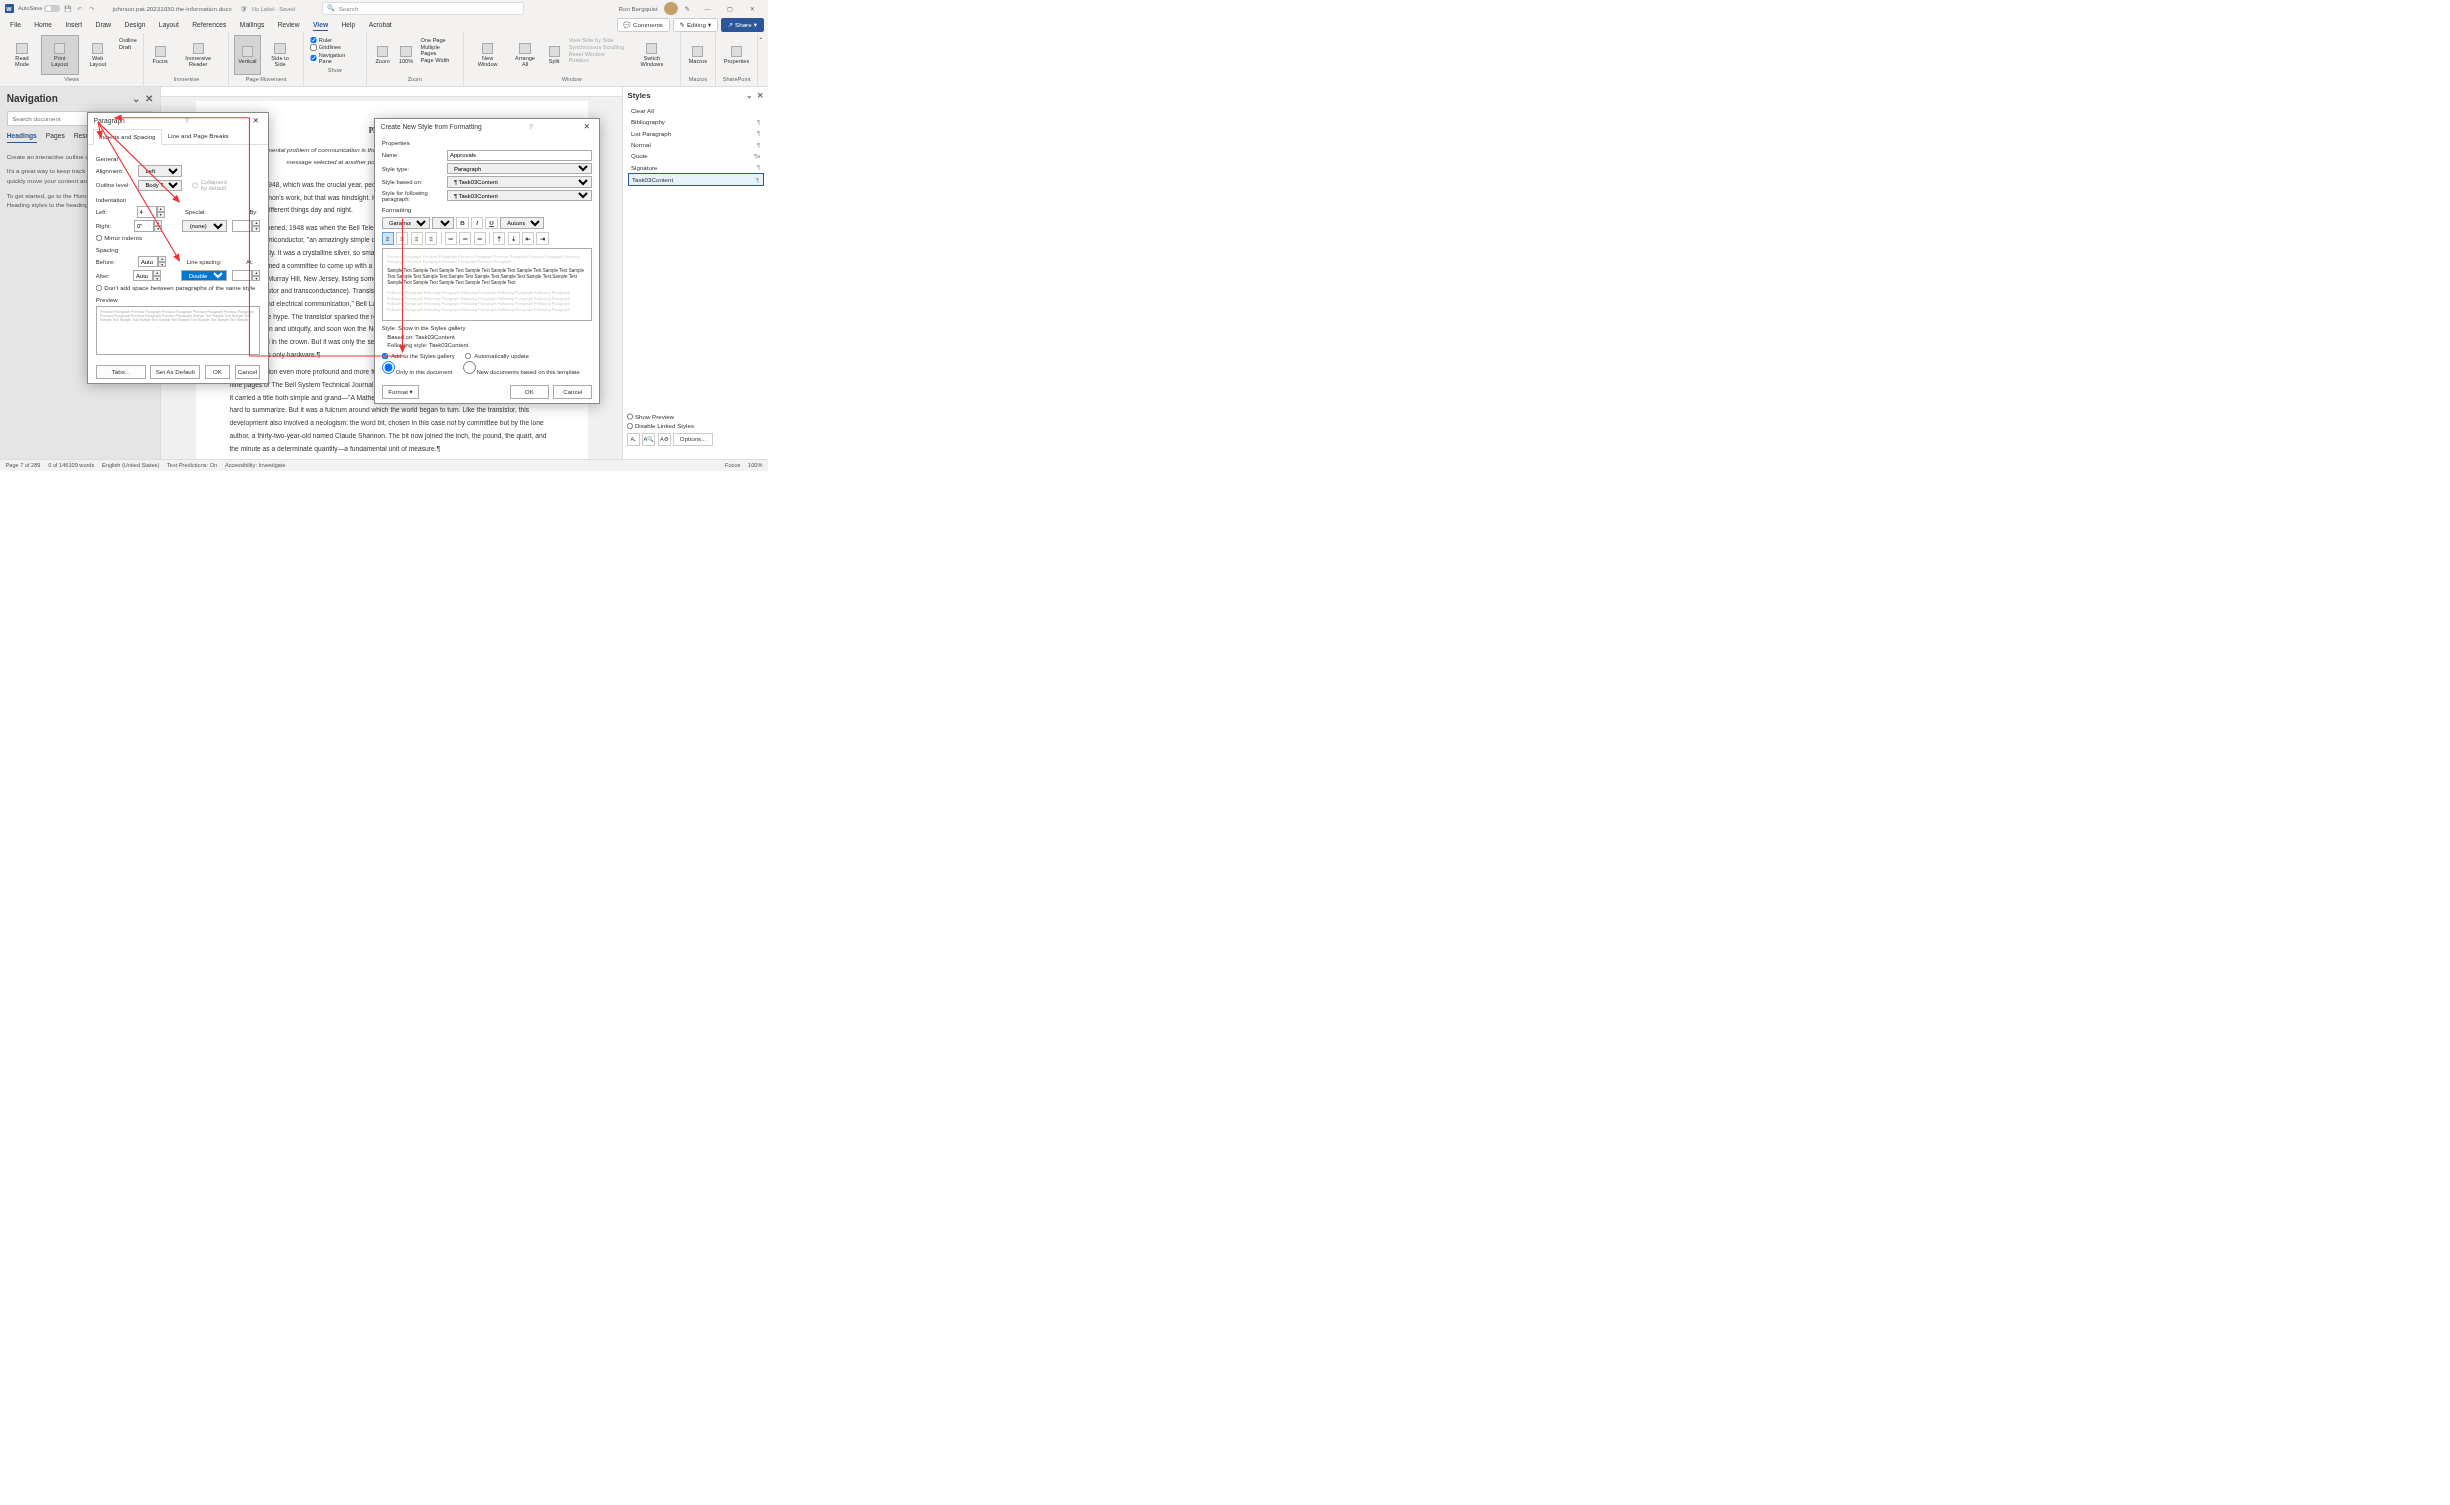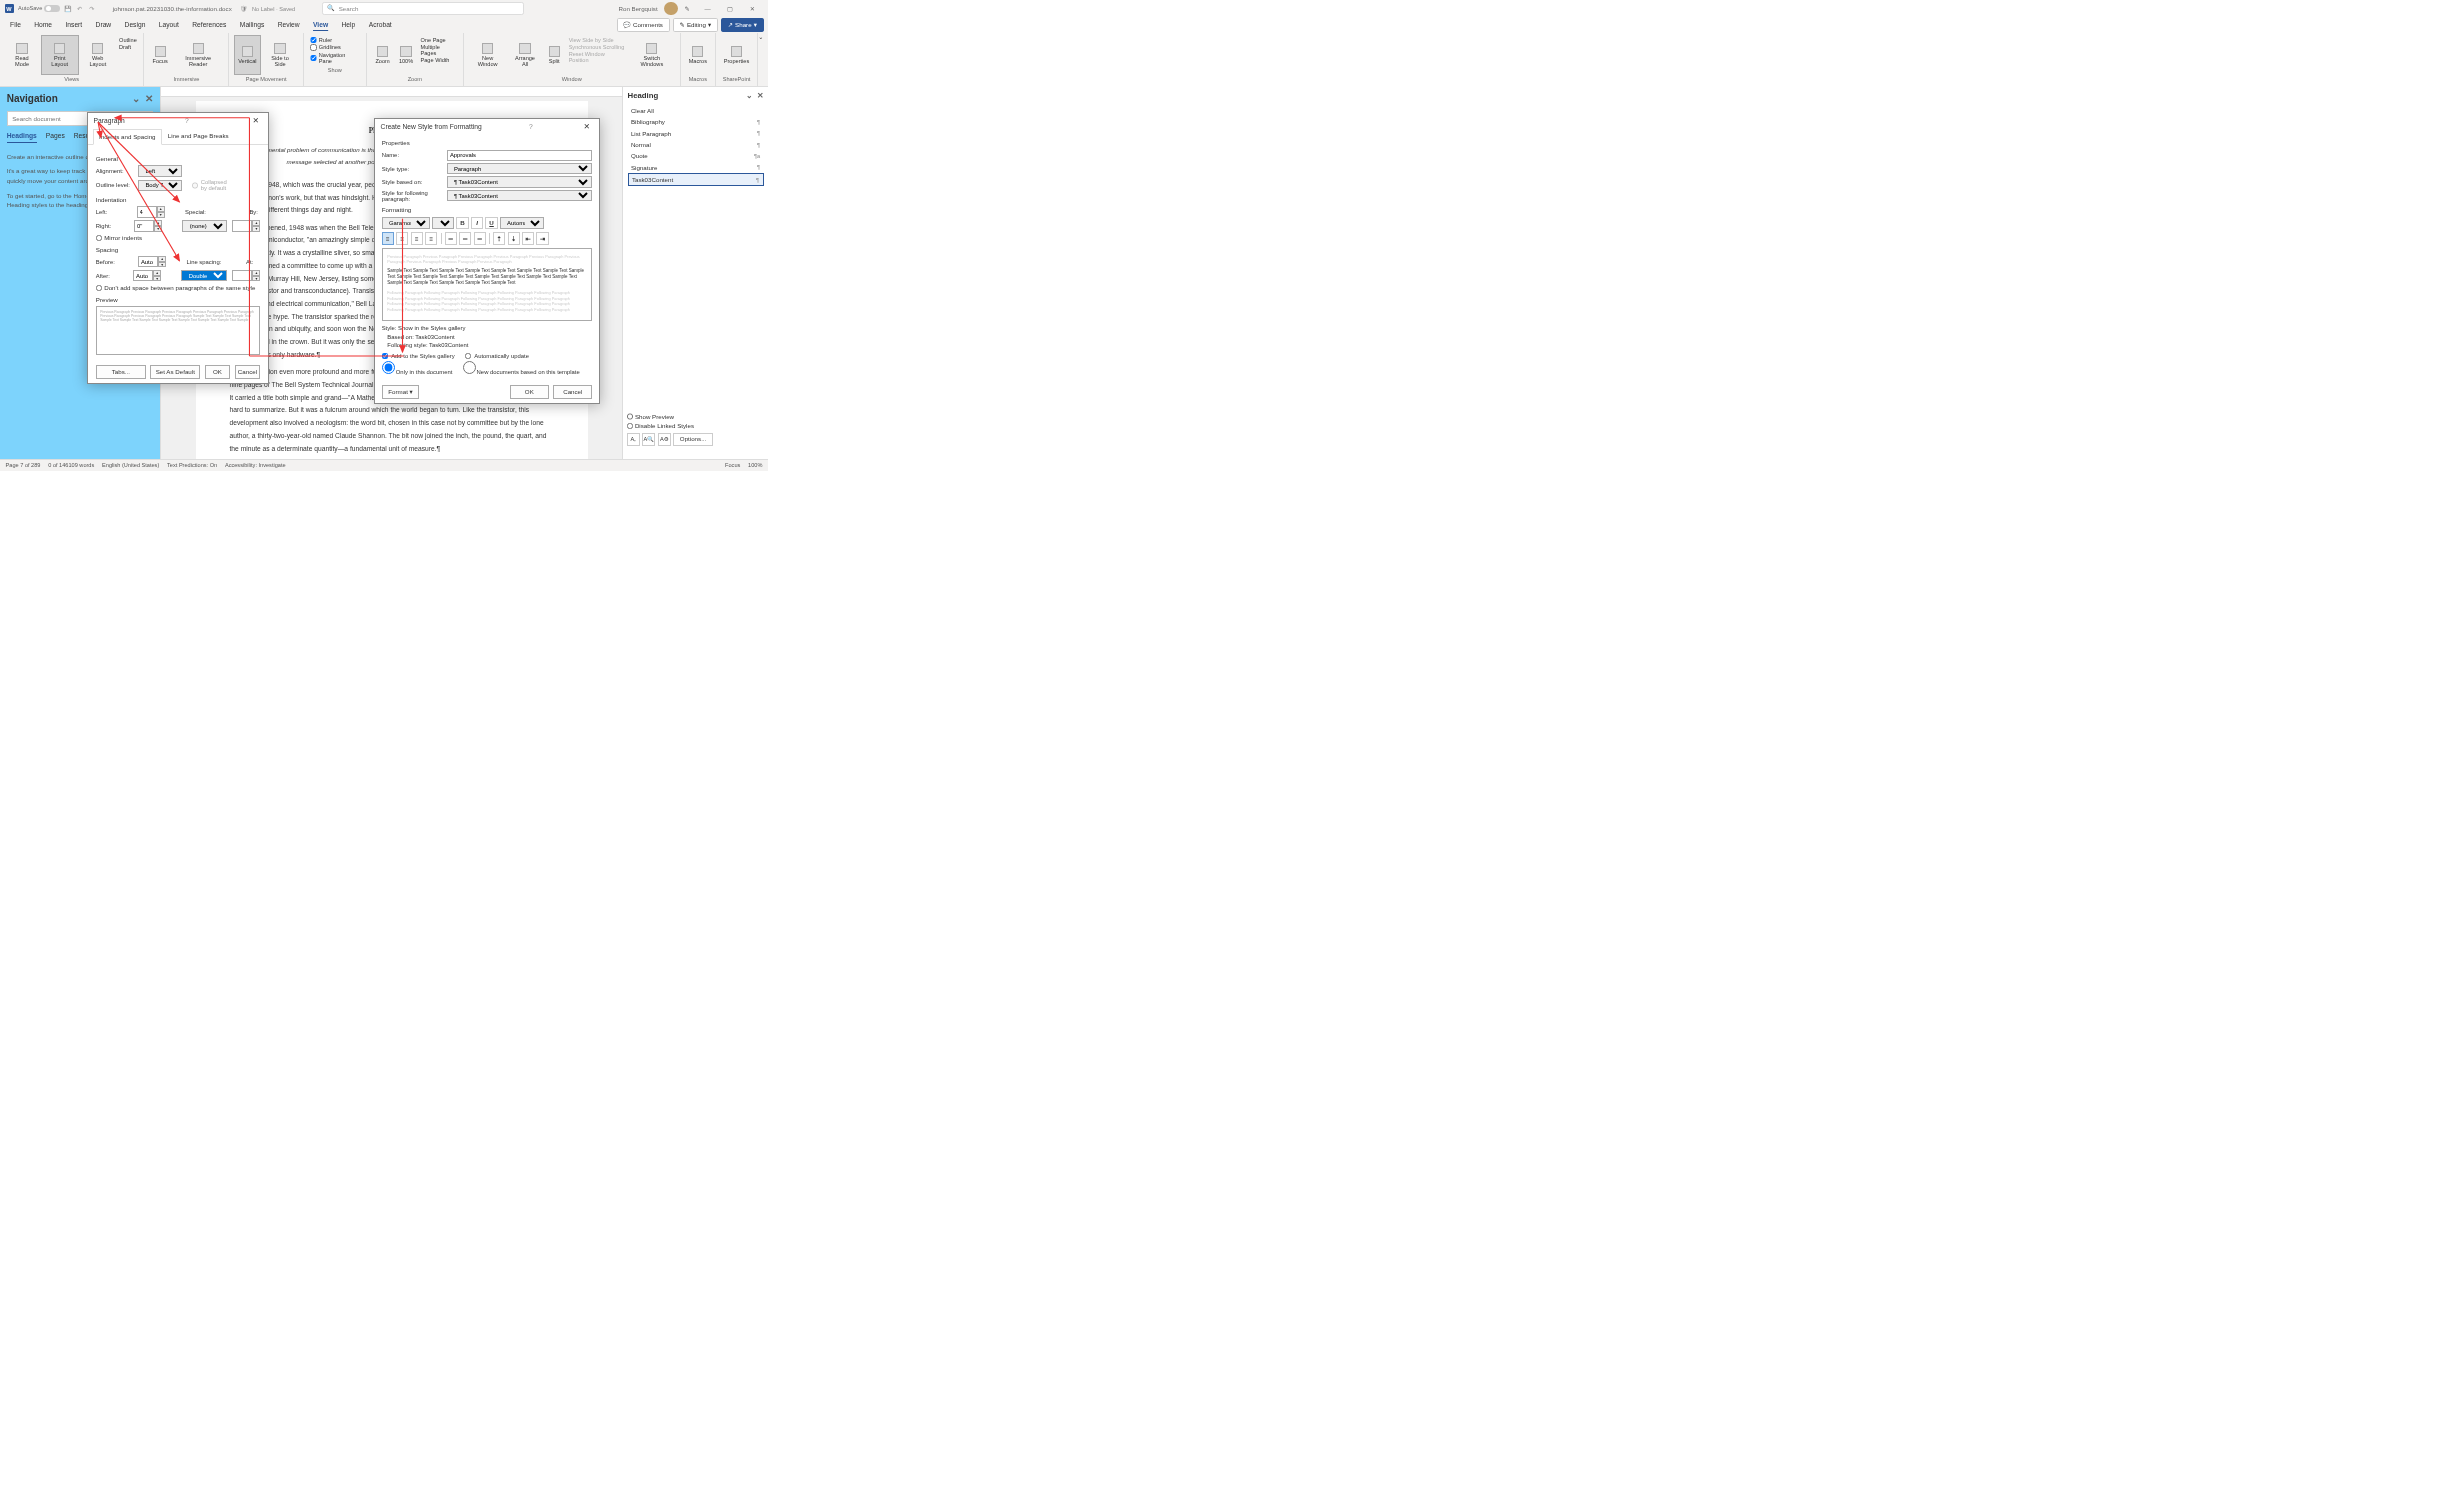--- a/index.html
+++ b/index.html
@@ -26,21 +26,21 @@
 .group{display:flex;flex-direction:column;padding:2.2px 4.5px;border-right:0.6px solid #ddd}
 .group-items{display:flex;gap:1.1px;flex:1}
 .group-label{text-align:center;font-size:5.6px;color:#666;padding:1.1px}
 .rib-item{display:flex;flex-direction:column;align-items:center;justify-content:center;padding:2.2px 3.4px;font-size:5.6px;color:#333;min-width:22.4px;text-align:center;gap:1.1px}
 .rib-item.sel{background:#d4d4d4;border:0.6px solid #aaa}
 .rib-ico{width:11.2px;height:11.2px;background:#ddd;border:0.6px solid #aaa}
 .rib-small{display:flex;flex-direction:column;gap:1.1px;padding:2.2px;font-size:5.6px}
 .chk{display:flex;align-items:center;gap:2.2px}
 .chk input{width:6.2px;height:6.2px}
 .main-area{display:flex;height:calc(100% - 96px);position:relative}
-.nav-pane{width:161px;border-right:0.6px solid #ddd;padding:6.7px;background:#7dd3fc}
+.nav-pane{width:161px;border-right:0.6px solid #ddd;padding:6.7px;background:#e5e5e5}
 .nav-title{font-size:10px;font-weight:600;margin-bottom:6.7px;display:flex;align-items:center}
 .nav-title .ctrls{margin-left:auto;display:flex;gap:4.5px;color:#666}
 .nav-search{width:100%;height:14.6px;border:0.6px solid #ccc;padding:0 4.5px;margin-bottom:6.7px;font-size:6.2px}
 .nav-tabs{display:flex;gap:9px;font-size:6.7px;margin-bottom:9px}
 .nav-tab{padding-bottom:2.2px;cursor:pointer}
 .nav-tab.active{color:#2b579a;border-bottom:1.1px solid #2b579a;font-weight:600}
 .nav-body{font-size:6.2px;color:#555;line-height:1.5}
 .nav-body p{margin-bottom:5.6px}
 .doc-area{flex:1;background:#f0f0f0;position:relative;overflow:hidden}
 .ruler{height:10px;background:#fff;border-bottom:0.6px solid #ddd;font-size:4.5px;color:#888}
@@ -317,21 +317,21 @@
       <p>AFTER 1948, which was the crucial year, people thought they could see the clear purpose that inspired Claude Shannon's work, but that was hindsight. He saw it differently: My mind wanders around, and I conceive of different things day and night.</p>
       <p>As it happened, 1948 was when the Bell Telephone Laboratories announced the invention of a tiny electronic semiconductor, "an amazingly simple device" that could do anything a vacuum tube could do and more efficiently. It was a crystalline sliver, so small that a hundred would fit in the palm of a hand. In May, scientists formed a committee to come up with a name, and the committee passed out paper ballots to senior engineers in Murray Hill, New Jersey, listing some choices: ... semiconductor triode ... iotatron ... transistor (a hybrid of varistor and transconductance). Transistor won out. "It may have far-reaching significance in electronics and electrical communication," Bell Labs declared in a press release, and for once the reality surpassed the hype. The transistor sparked the revolution in electronics, setting the technology on its path of miniaturization and ubiquity, and soon won the Nobel Prize for its three chief inventors. For the laboratory it was the jewel in the crown. But it was only the second most significant development of that year. The transistor was only hardware.¶</p>
       <p>An invention even more profound and more fundamental came in a monograph spread across seventy-nine pages of The Bell System Technical Journal in July and October. No one bothered with a press release. It carried a title both simple and grand—"A Mathematical Theory of Communication"—and the message was hard to summarize. But it was a fulcrum around which the world began to turn. Like the transistor, this development also involved a neologism: the word bit, chosen in this case not by committee but by the lone author, a thirty-two-year-old named Claude Shannon. The bit now joined the inch, the pound, the quart, and the minute as a determinate quantity—a fundamental unit of measure.¶</p>
       <p>But measuring what? "A unit for measuring information," Shannon wrote, as though there were such a thing, measurable and quantifiable, as information. Shannon supposedly belonged to the Bell Labs mathematical research group, but he mostly kept to himself.¶</p>
 
     </div>
   </div>
 
   <div class="styles-pane">
     <div class="styles-title">
-        <span>Heading</span>
+        <span>Styles</span>
         <span class="ctrls">
           <span>⌄</span>
           <span>✕</span>
         </span>
       </div>
     <div class="style-item">
         <span>Clear All</span>
       </div>
     <div class="style-item">
         <span>Bibliography</span>

